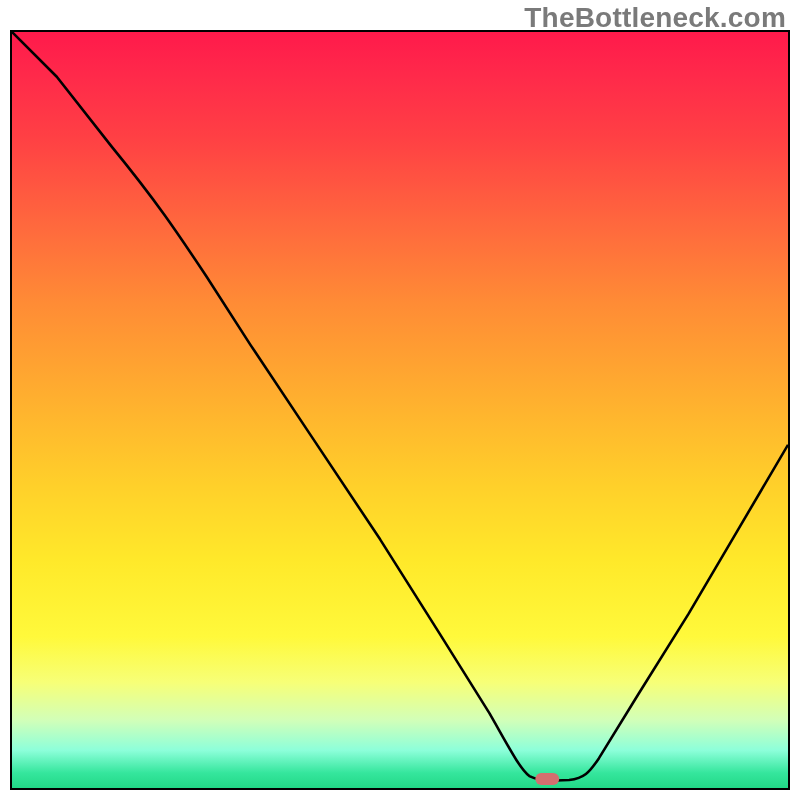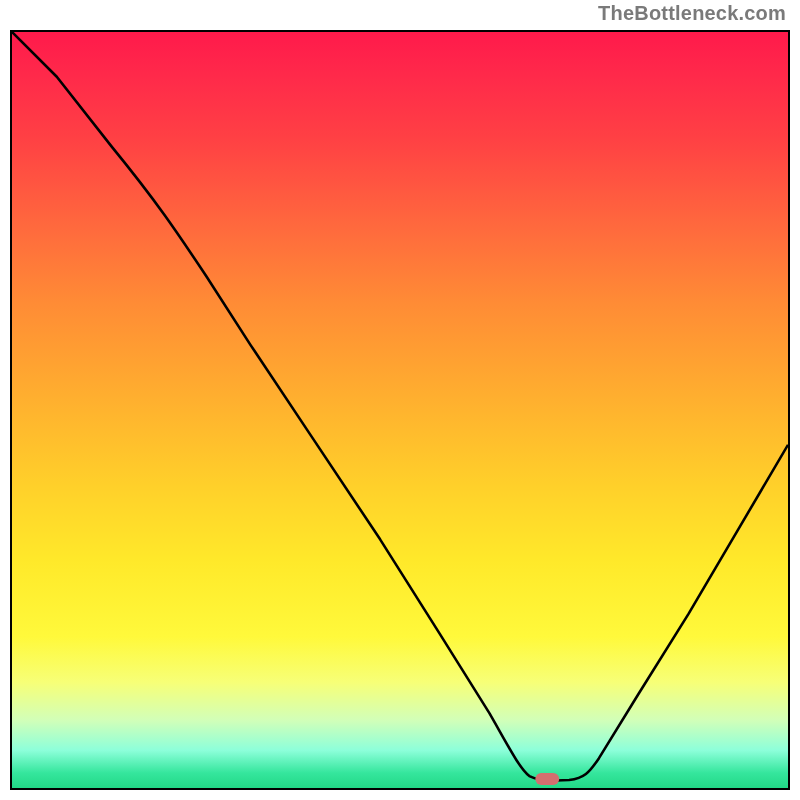--- a/index.html
+++ b/index.html
@@ -13,21 +13,21 @@
   .frame {
     position: relative;
     width: 800px;
     height: 800px;
     box-sizing: border-box;
   }
   .watermark-url {
     position: absolute;
     top: 2px;
     right: 14px;
-    font-size: 20px;
+    font-size: 28px;
     font-weight: 600;
     color: #7a7a7a;
     letter-spacing: 0.2px;
   }
   .plot-border {
     position: absolute;
     left: 10px;
     top: 30px;
     width: 780px;
     height: 760px;

